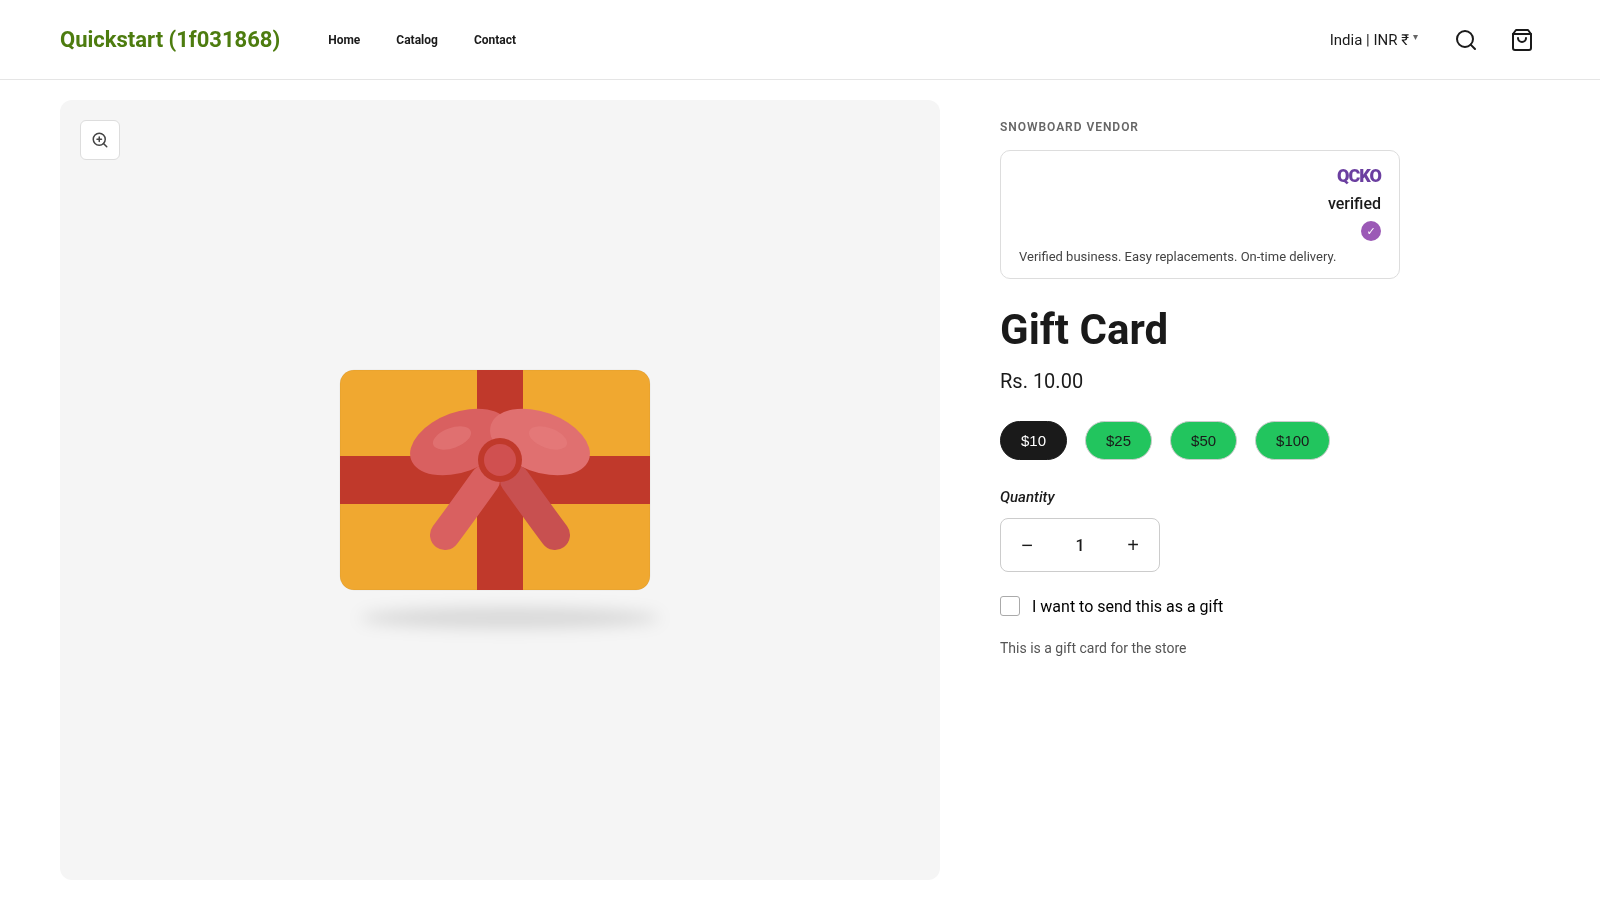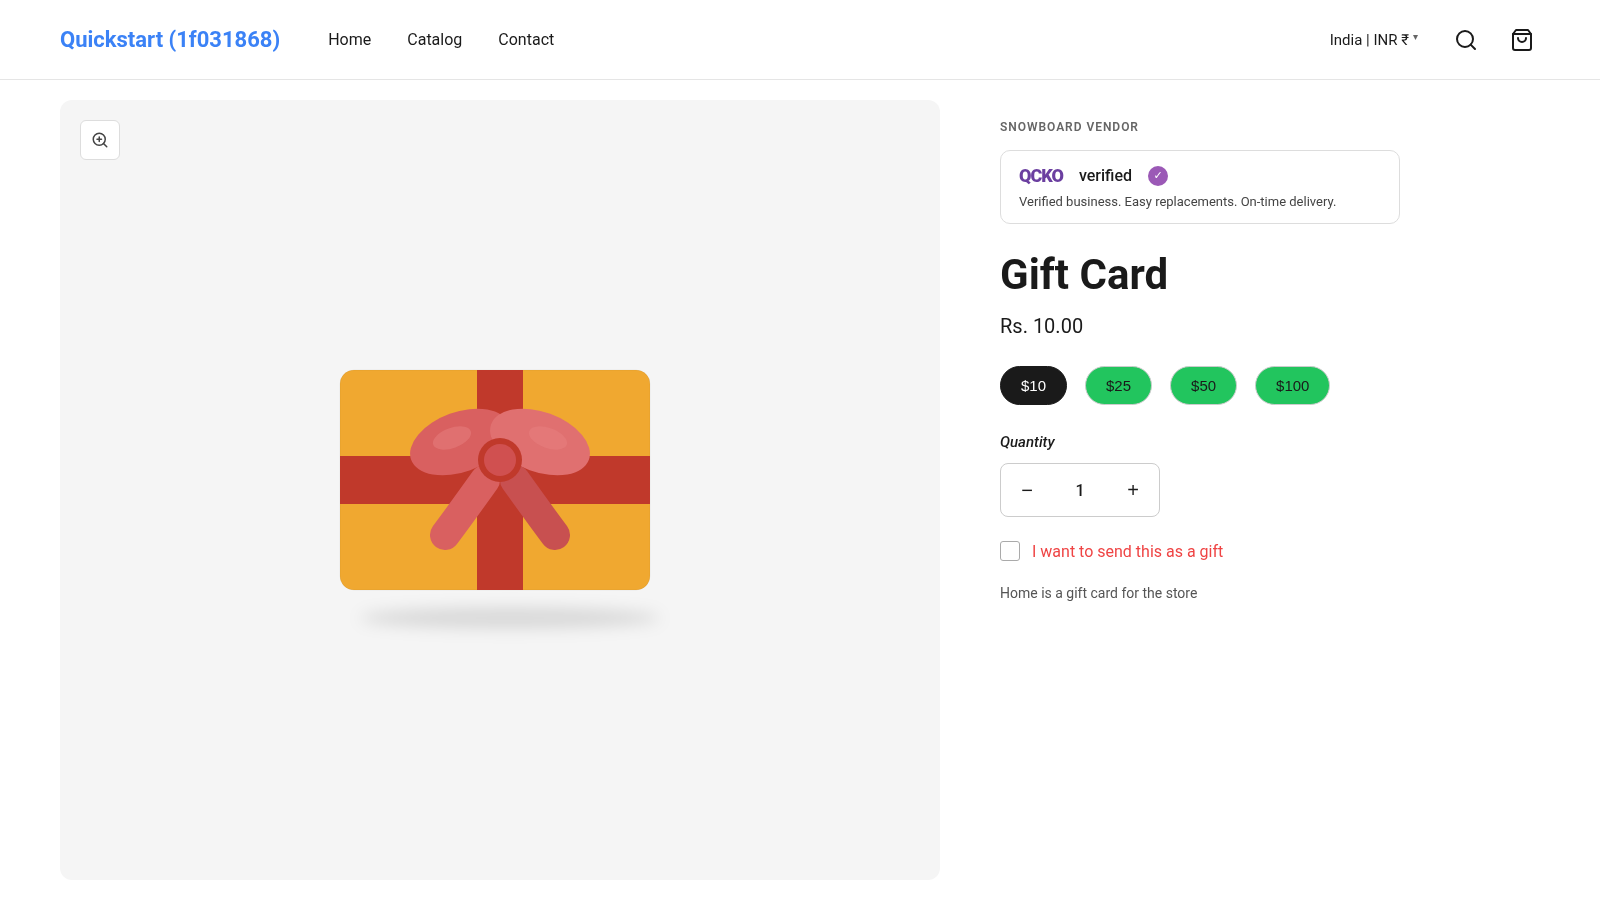--- a/index.html
+++ b/index.html
@@ -29,34 +29,35 @@
 
     .header-left {
       display: flex;
       align-items: center;
       gap: 48px;
     }
 
     .logo {
       font-size: 22px;
       font-weight: 700;
-      color: #3b82f6;
+      color: #4d7c0f;
       text-decoration: none;
     }
 
     .nav {
       display: flex;
       gap: 36px;
     }
 
     .nav-link {
-      font-size: 16px;
+      font-size: 12px;
       color: #1a1a1a;
       text-decoration: none;
       cursor: pointer;
+      font-weight: bold;
     }
 
     .header-right {
       display: flex;
       align-items: center;
       gap: 20px;
     }
 
     .locale-selector {
       display: flex;
@@ -173,22 +174,23 @@
       margin-bottom: 28px;
       display: inline-flex;
       flex-direction: column;
       gap: 8px;
       width: 100%;
       max-width: 400px;
     }
 
     .vendor-badge-top {
       display: flex;
-      align-items: center;
-      gap: 16px;
+      align-items: flex-end;
+      gap: 8px;
+      flex-direction: column;
     }
 
     .qcko-logo {
       font-size: 18px;
       font-weight: 900;
       color: #6b3fa0;
       letter-spacing: -1px;
     }
 
     .verified-text {
@@ -320,21 +322,21 @@
       flex-shrink: 0;
     }
 
     .gift-checkbox:checked {
       background: #1a1a1a;
       border-color: #1a1a1a;
     }
 
     .gift-label {
       font-size: 16px;
-      color: #ef4444;
+      color: #000000;
     }
 
     .add-to-cart-btn {
       width: 100%;
       max-width: 400px;
       padding: 20px;
       background: #1a1a1a;
       color: #fff;
       border: none;
       border-radius: 8px;
@@ -453,15 +455,15 @@
       <span class="qty-value">1</span>
       <button class="qty-btn">+</button>
     </div>
 
     <div class="gift-checkbox-row">
       <input type="checkbox" class="gift-checkbox" id="gift-check" style="">
       <label class="gift-label" for="gift-check">I want to send this as a gift</label>
     </div>
 
 
-    <div class="gift-card-note">Home is a gift card for the store</div>
+    <div class="gift-card-note">This is a gift card for the store</div>
   </div>
 </main>
 
 </body></html>

